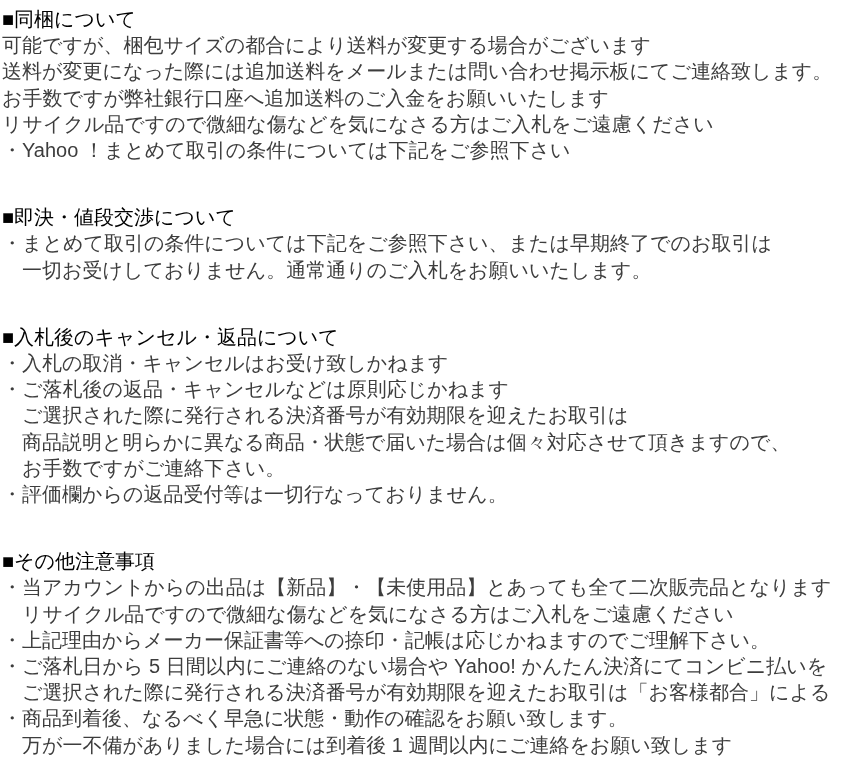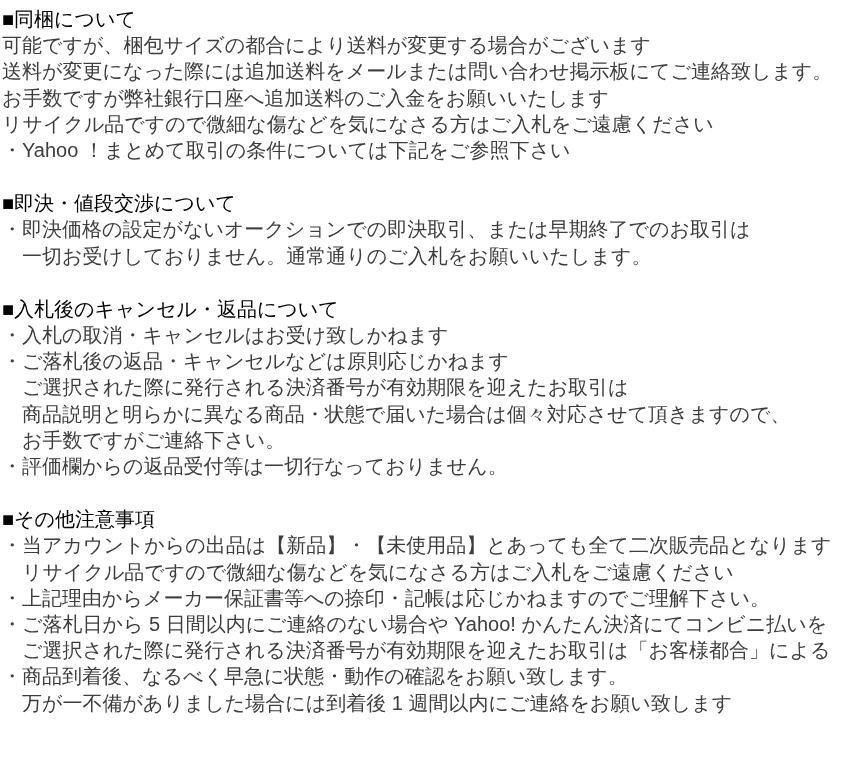--- a/index.html
+++ b/index.html
@@ -13,21 +13,21 @@
     overflow: hidden;
     font-family: "Liberation Sans", sans-serif;
     font-size: 20px;
     line-height: 26.2px;
     color: #3d3d3d;
   }
   .doc {
     padding: 6px 0 0 2px;
   }
   .sec + .sec {
-    margin-top: 27px; 
+    margin-top: 41px; 
   }
   .hd {
     margin: 0;
     font-size: 20px;
     font-weight: normal;
     line-height: 26.2px;
     color: #000000;
   }
   .line {
     white-space: pre-wrap;
@@ -43,21 +43,21 @@
     <h2 class="hd">■同梱について</h2>
     <div class="line">可能ですが、梱包サイズの都合により送料が変更する場合がございます</div>
     <div class="line">送料が変更になった際には追加送料をメールまたは問い合わせ掲示板にてご連絡致します。</div>
     <div class="line">お手数ですが弊社銀行口座へ追加送料のご入金をお願いいたします</div>
     <div class="line">リサイクル品ですので微細な傷などを気になさる方はご入札をご遠慮ください</div>
     <div class="line">・Yahoo ！まとめて取引の条件については下記をご参照下さい</div>
   </section>
 
   <section class="sec">
     <h2 class="hd">■即決・値段交渉について</h2>
-    <div class="line">・即決価格の設定がないオークションでの即決取引、または早期終了でのお取引は</div>
+    <div class="line">・まとめて取引の条件については下記をご参照下さい、または早期終了でのお取引は</div>
     <div class="line">　一切お受けしておりません。通常通りのご入札をお願いいたします。</div>
   </section>
 
   <section class="sec">
     <h2 class="hd">■入札後のキャンセル・返品について</h2>
     <div class="line">・入札の取消・キャンセルはお受け致しかねます</div>
     <div class="line">・ご落札後の返品・キャンセルなどは原則応じかねます</div>
     <div class="line">　ご選択された際に発行される決済番号が有効期限を迎えたお取引は</div>
     <div class="line">　商品説明と明らかに異なる商品・状態で届いた場合は個々対応させて頂きますので、</div>
     <div class="line">　お手数ですがご連絡下さい。</div>

